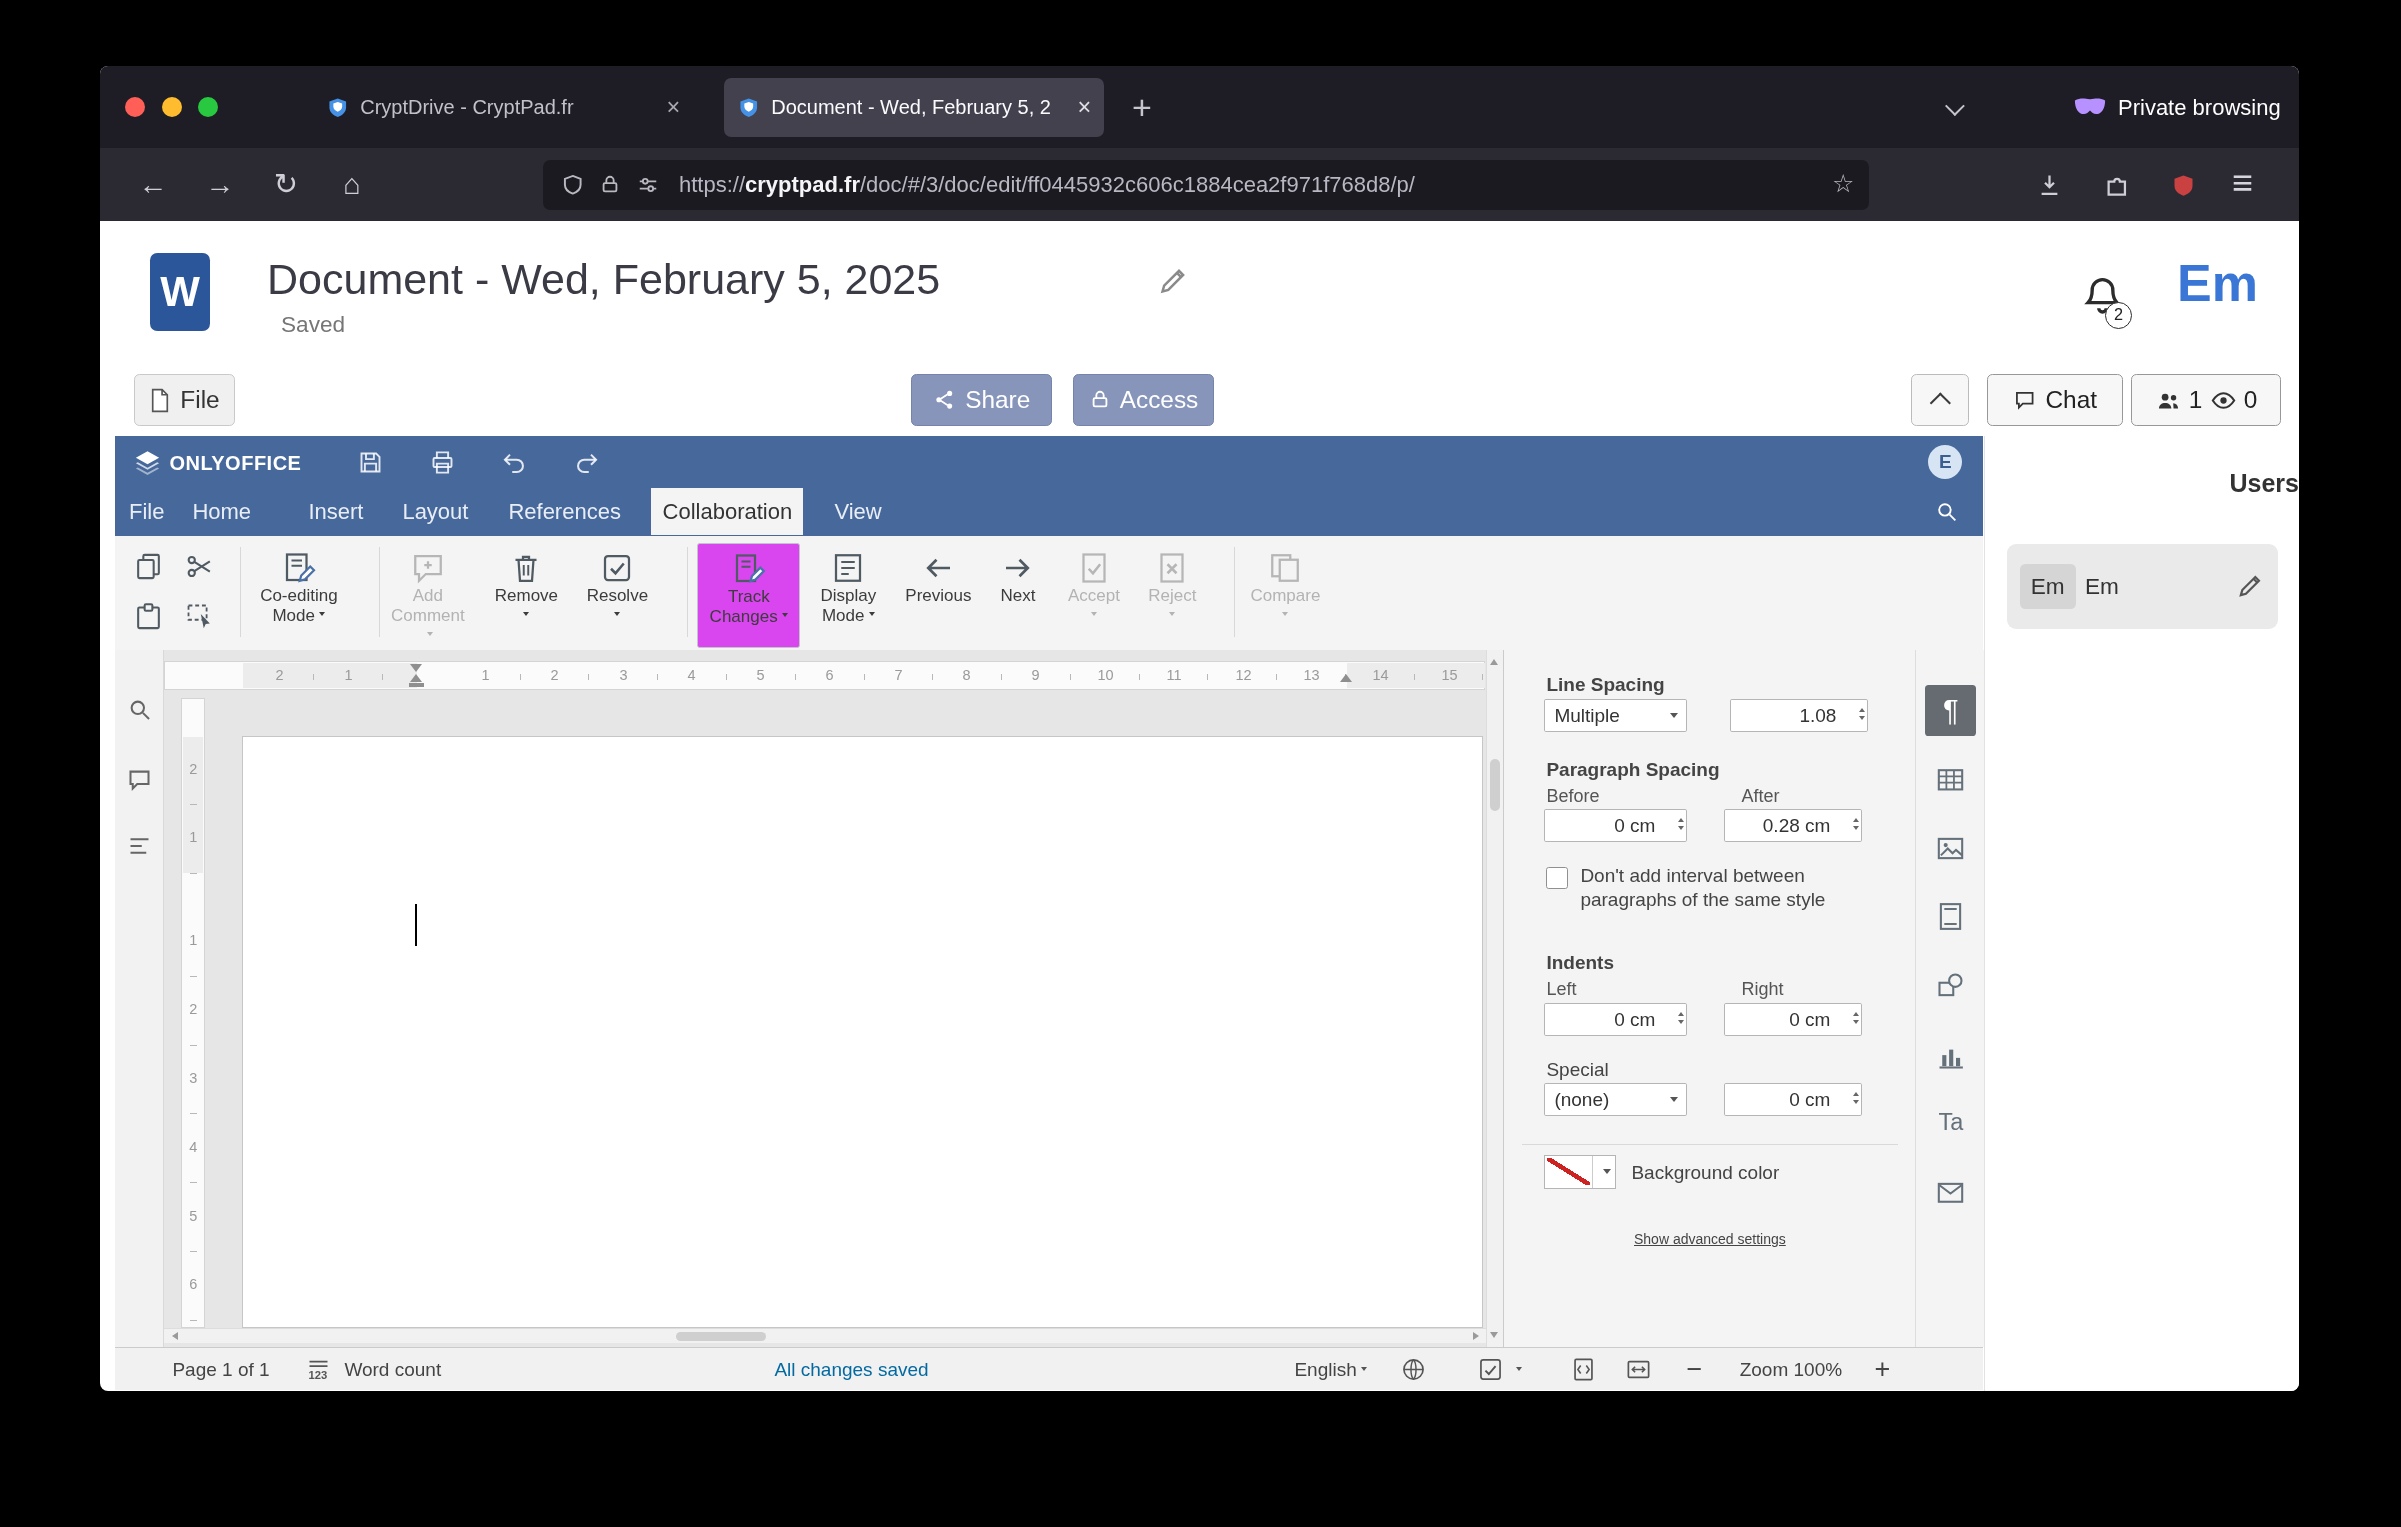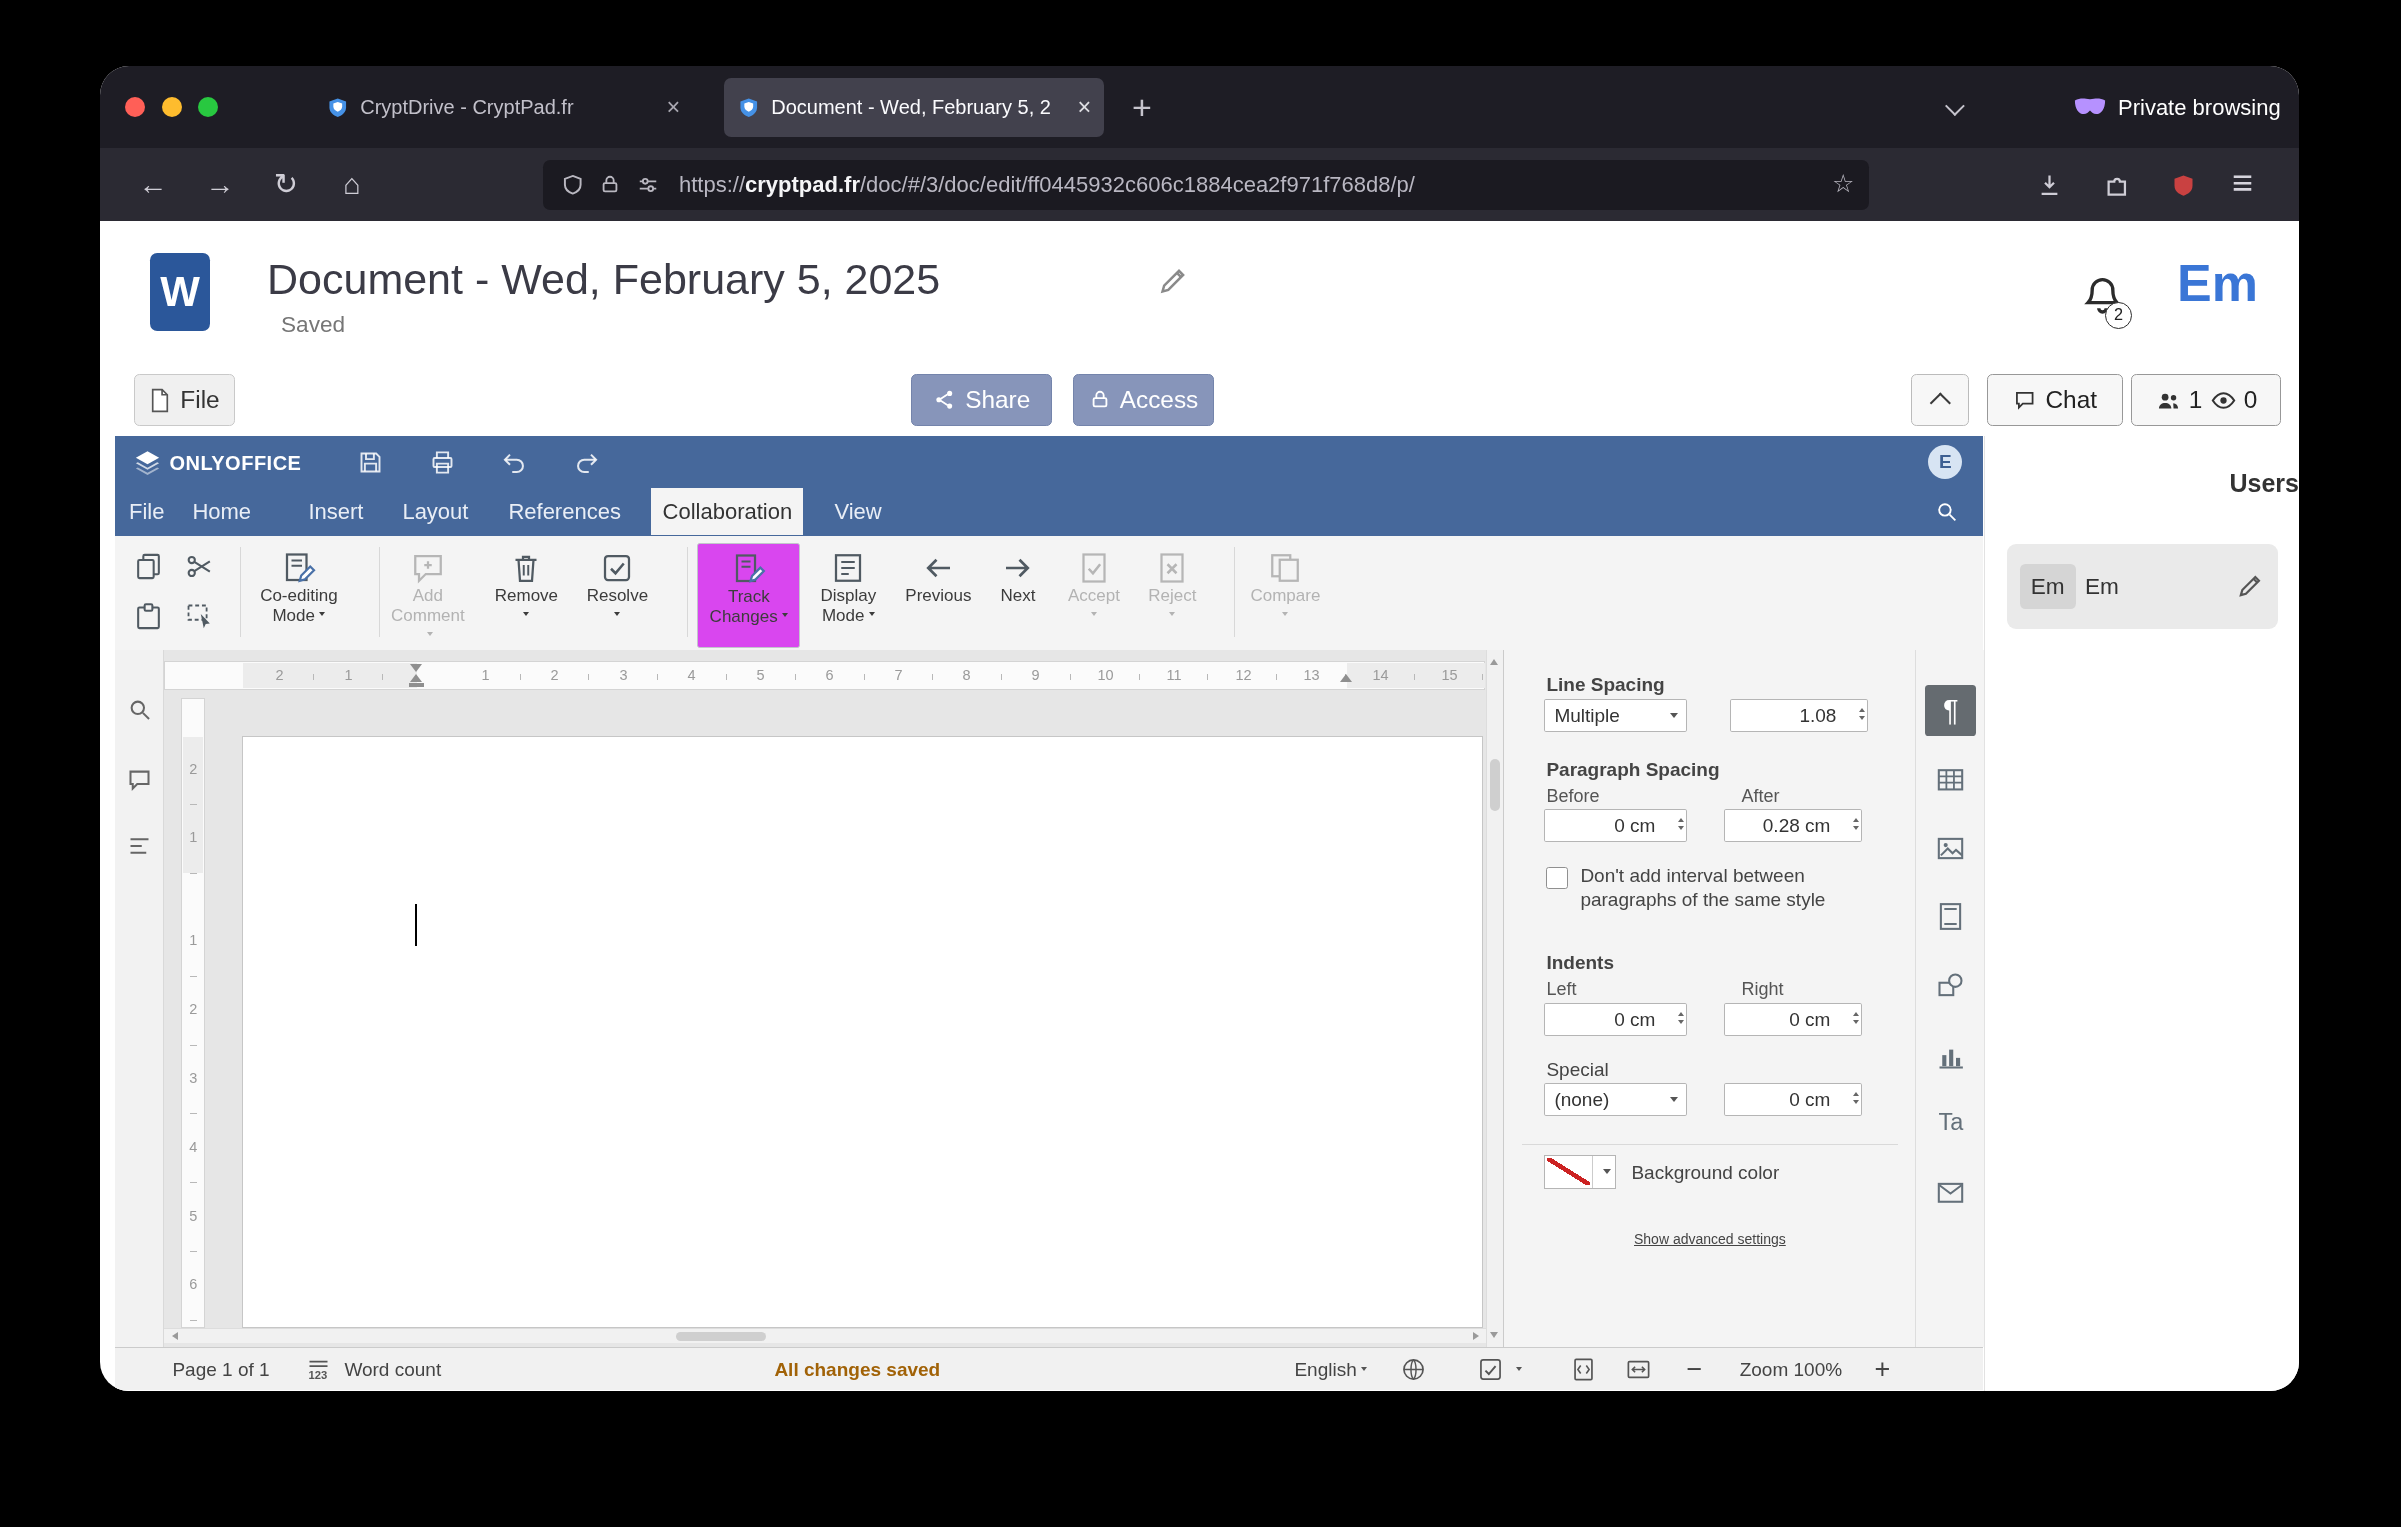--- a/index.html
+++ b/index.html
@@ -1,19 +1,19 @@
 <!DOCTYPE html>
 <html style="font-size:14.5px"><head>
 <meta charset="utf-8">
 <style>
   html,body{margin:0;padding:0;background:#000;}
   body{font-family:"Liberation Sans","DejaVu Sans",sans-serif;}
   .stage{position:relative;width:2401px;height:1527px;background:#000;overflow:hidden;}
   .abs{position:absolute;}
-  .window{position:absolute;left:100px;top:66px;width:2199px;height:1325px;border-radius:29px;overflow:hidden;background:#fff;box-shadow:0 18px 54px rgba(0,0,0,.6);}
+  .window{position:absolute;left:100px;top:66px;width:2199px;height:1325px;border-radius:8px;overflow:hidden;background:#fff;box-shadow:0 18px 54px rgba(0,0,0,.6);}
   
   .tabbar{position:absolute;left:0;top:0;width:100%;height:82px;background:#1e1d25;}
   .tl{display:inline-block;width:20px;height:20px;border-radius:50%;}
   .tab{position:absolute;top:11.8px;height:59px;border-radius:7.2px;display:flex;align-items:center;padding:0 12.7px;box-sizing:border-box;color:#c2c0ca;font-size:20px;}
   .tab.active{background:#42414d;color:#fbfbfe;}
   .tab .ttl{flex:1;white-space:nowrap;overflow:hidden;margin:0 11px;}
   .tab .tclose{font-size:23.5px;line-height:23.5px;opacity:.85;}
   .navbar{position:absolute;left:0;top:82px;width:100%;height:73px;background:#2b2a33;}
   .navic{position:absolute;color:#cfcdd6;font-size:29px;line-height:40px;text-align:center;width:40px;top:16.3px;}
   .urlbar{position:absolute;left:443px;top:11.8px;width:1326px;height:50px;background:#1b1a21;border-radius:7.2px;}
@@ -690,21 +690,21 @@
 
     <div class="statusbar">
       <span class="stxt" style="left:57px">Page 1 of 1</span>
       <span class="abs" style="left:190px;top:8.1px">
         <svg width="27" height="27" viewBox="0 0 24 24" style="font-size:21px">
               <path d="M4 5h16M4 9h16" stroke="#555" stroke-width="1.6"></path>
               <text x="3" y="20" font-size="10" fill="#555" font-weight="bold" font-family="inherit">123</text>
             </svg>
       </span>
       <span class="stxt" style="left:229px">Word count</span>
-      <span class="stxt" style="left:659px;color:#a16207;font-weight:bold">All changes saved</span>
+      <span class="stxt" style="left:659px;color:#0369a1;font-weight:normal">All changes saved</span>
 
       <span class="stxt" style="left:1179px"><span>English</span><span class="cdown" style="color:#555"></span></span>
       <span class="abs" style="left:1285px;top:8.1px">
         <svg width="27" height="27" viewBox="0 0 24 24">
               <circle cx="12" cy="12" r="8.5" fill="none" stroke="#555" stroke-width="1.5"></circle>
               <path d="M3.5 12h17M12 3.5c3 2.8 3 14.2 0 17-3-2.8-3-14.2 0-17z" fill="none" stroke="#555" stroke-width="1.3"></path>
             </svg>
       </span>
       <span class="abs" style="left:1362px;top:8.1px">
         <svg width="27" height="27" viewBox="0 0 24 24">

